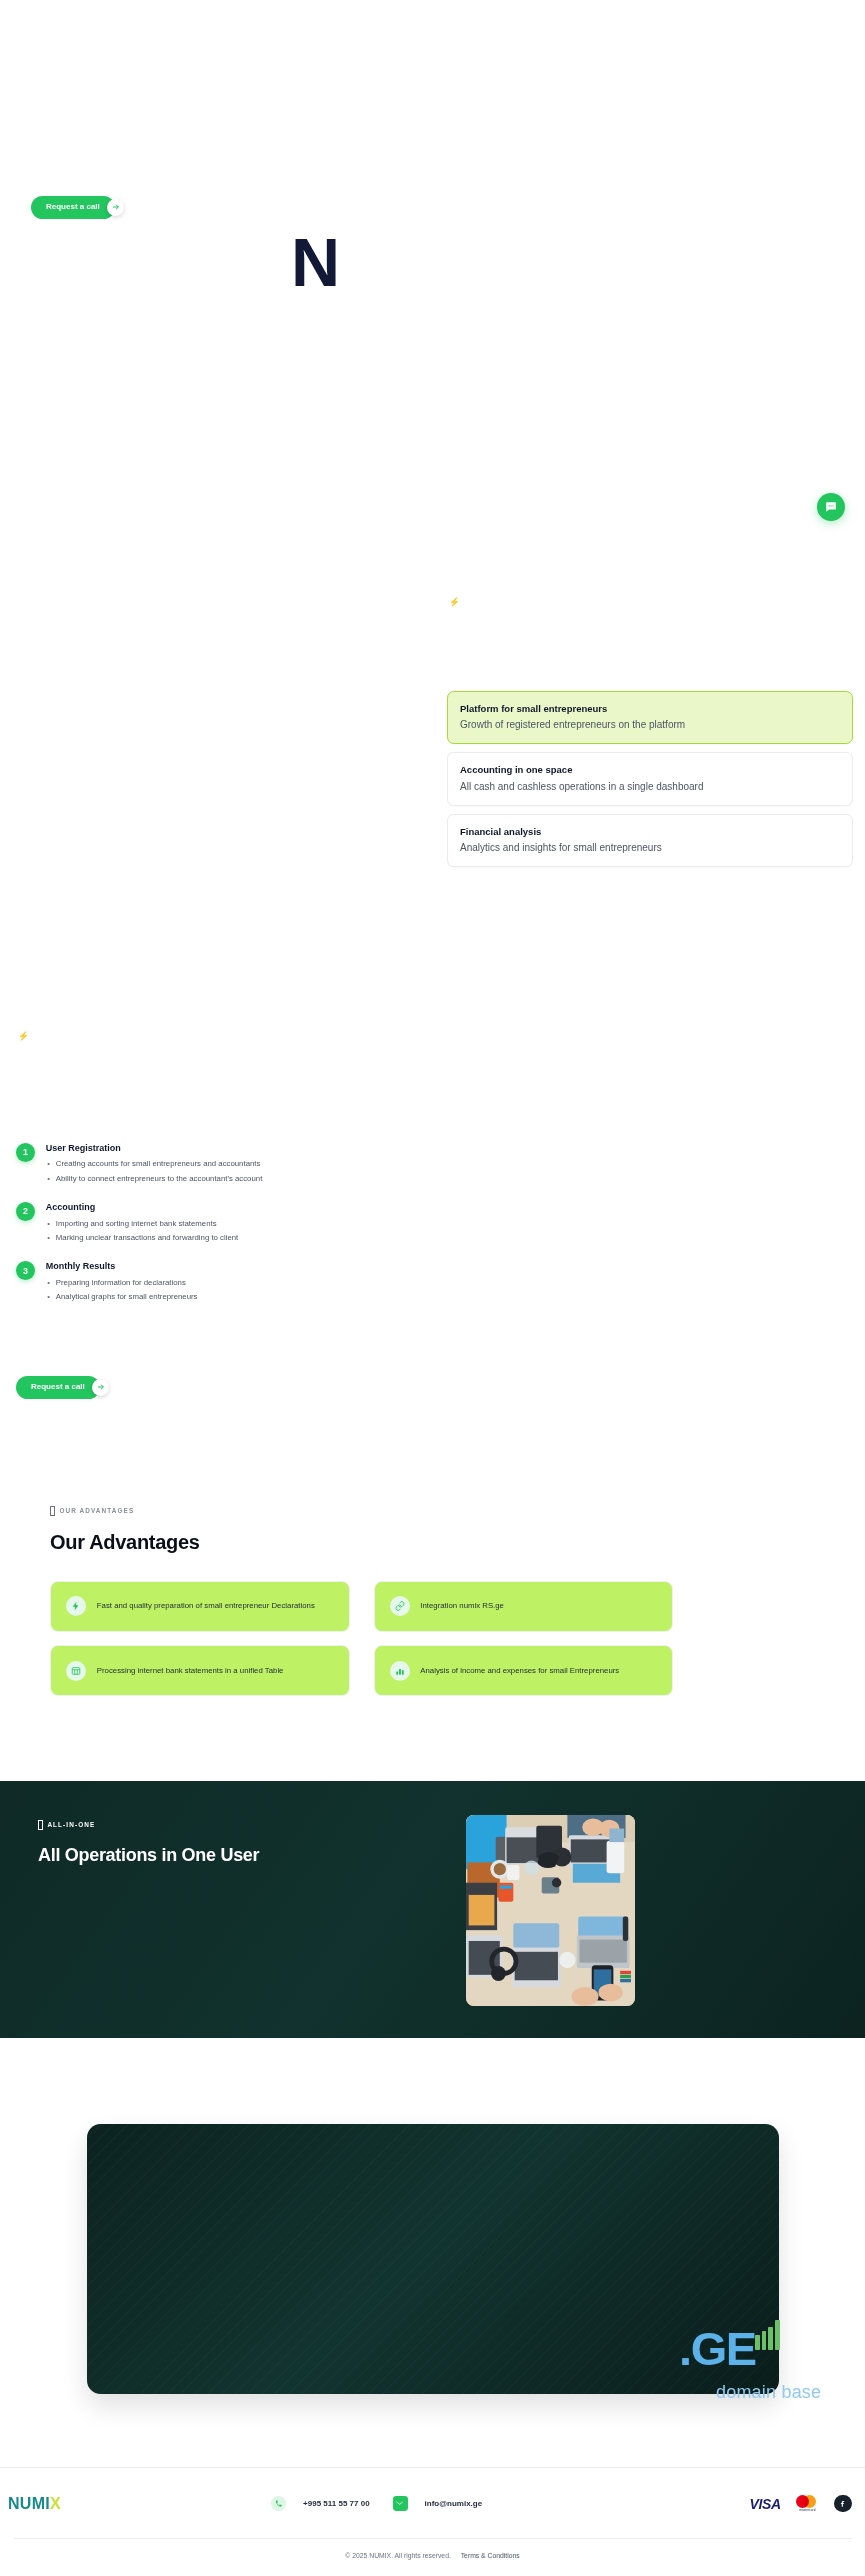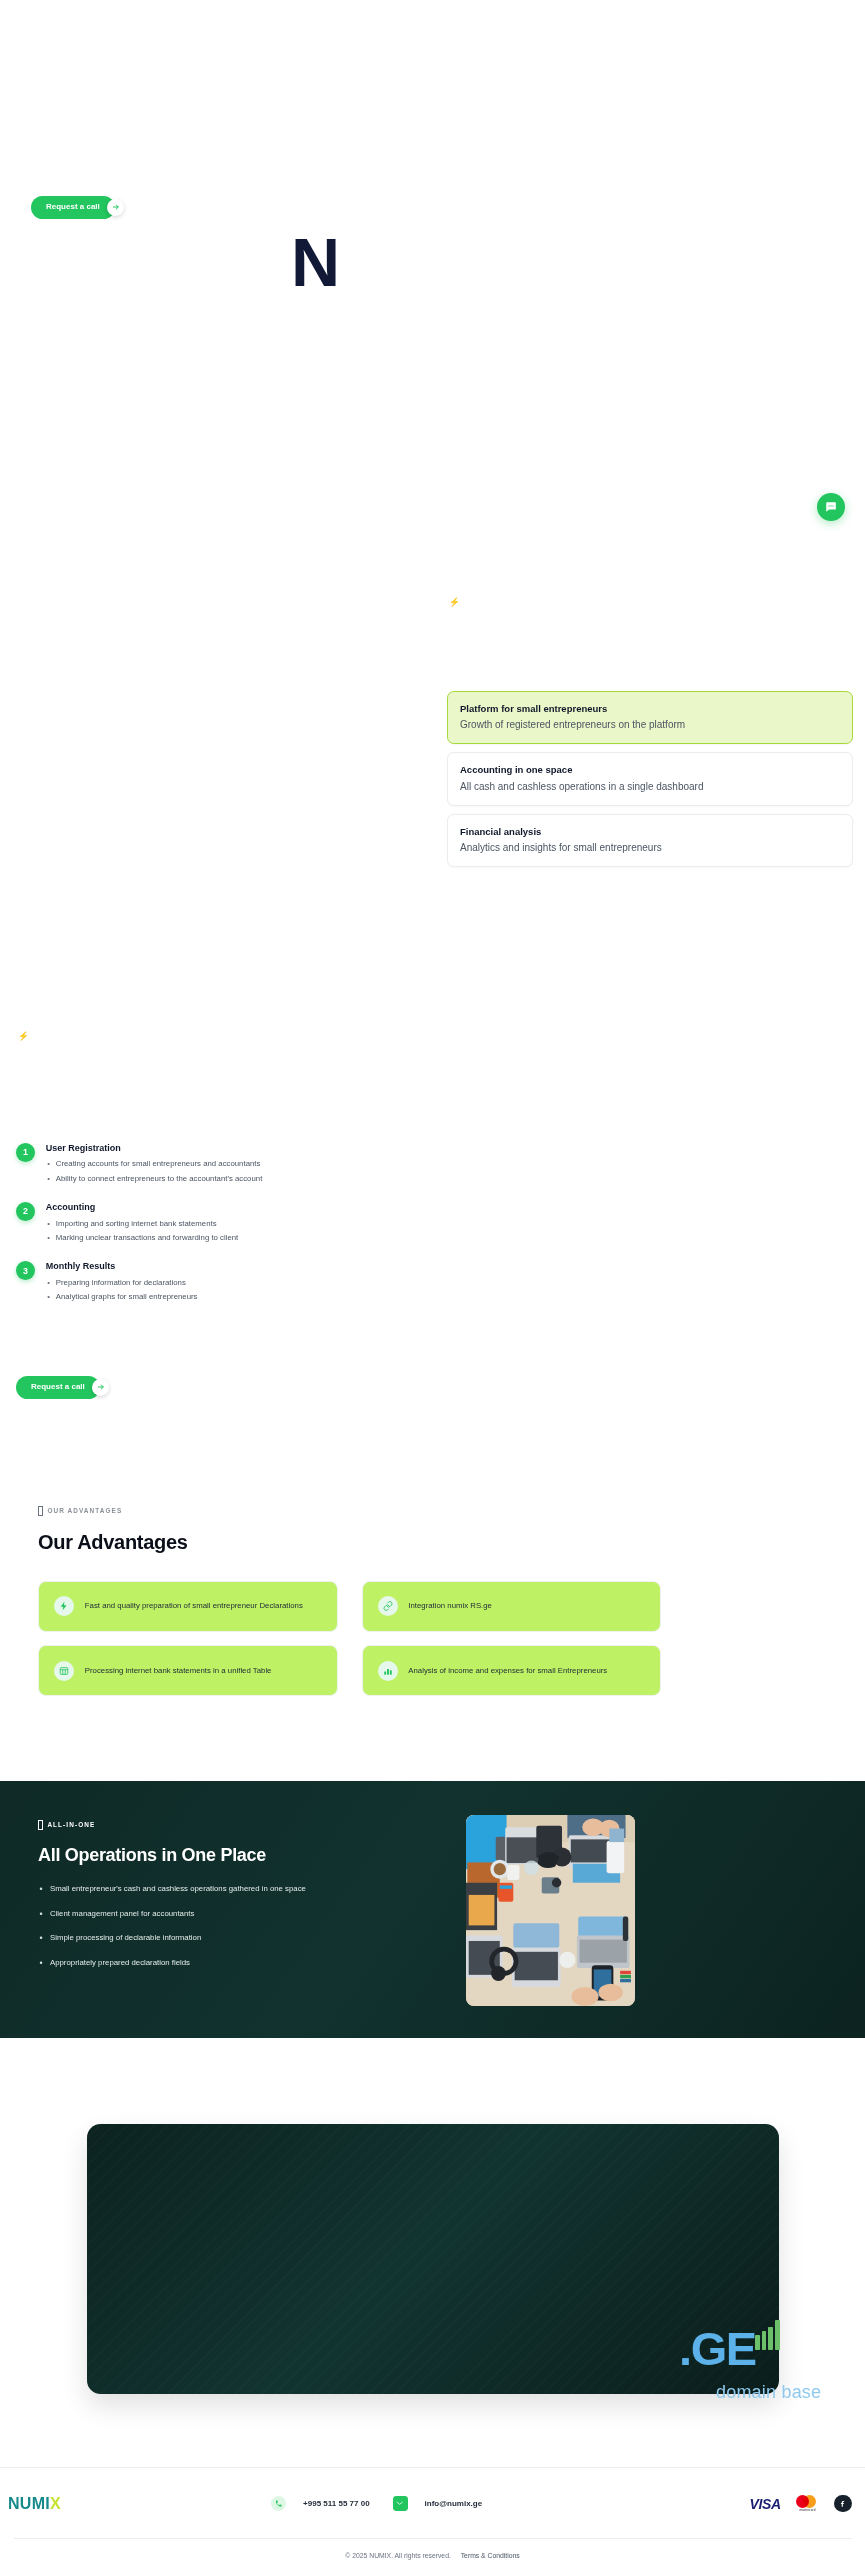--- a/index.html
+++ b/index.html
@@ -163,21 +163,21 @@
     align-items: center;
     justify-content: center;
     margin-left: -8px;
     z-index: 2;
   }
   .btn-call .arrow svg { width: 8px; height: 8px; display: block; }
 
   .btn-steps { position: absolute; left: 16px; top: 1376px; }
 
   
-  .adv-section { position: absolute; left: 0; top: 1506px; width: 699px; }
+  .adv-section { position: absolute; left: 12px; top: 1506px; width: 699px; }
   .eyebrow {
     display: flex;
     align-items: center;
     gap: 4.7px;
     padding-left: 38px;
     font-size: 6.4px;
     font-weight: 700;
     letter-spacing: 1.1px;
     color: #8a8f98;
     text-transform: uppercase;
@@ -577,27 +577,21 @@
     </div>
   </div>
 
   <div class="band">
     <div class="band-inner">
       <div class="band-left">
         <div class="band-eyebrow">
           <span class="tofu"></span>
           <span>ALL-IN-ONE</span>
         </div>
-        <h2 class="band-heading">All Operations in One Place</h2>
-        <ul class="band-list">
-          <li>Small entrepreneur's cash and cashless operations gathered in one space</li>
-          <li>Client management panel for accountants</li>
-          <li>Simple processing of declarable information</li>
-          <li>Appropriately prepared declaration fields</li>
-        </ul>
+        <h2 class="band-heading">All Operations in One User</h2>
       </div>
     </div>
 
     <div class="band-photo">
       <svg viewBox="0 0 250 282" preserveAspectRatio="none">
         <rect width="250" height="282" fill="#e4d7c2"></rect>
         <rect x="0" y="0" width="250" height="40" fill="#dccdb5"></rect>
         <rect x="0" y="0" width="60" height="80" fill="#2aa3dc"></rect>
         <rect x="2" y="70" width="48" height="52" fill="#b9672c"></rect>
         <rect x="0" y="100" width="46" height="70" fill="#3b3f44"></rect>

